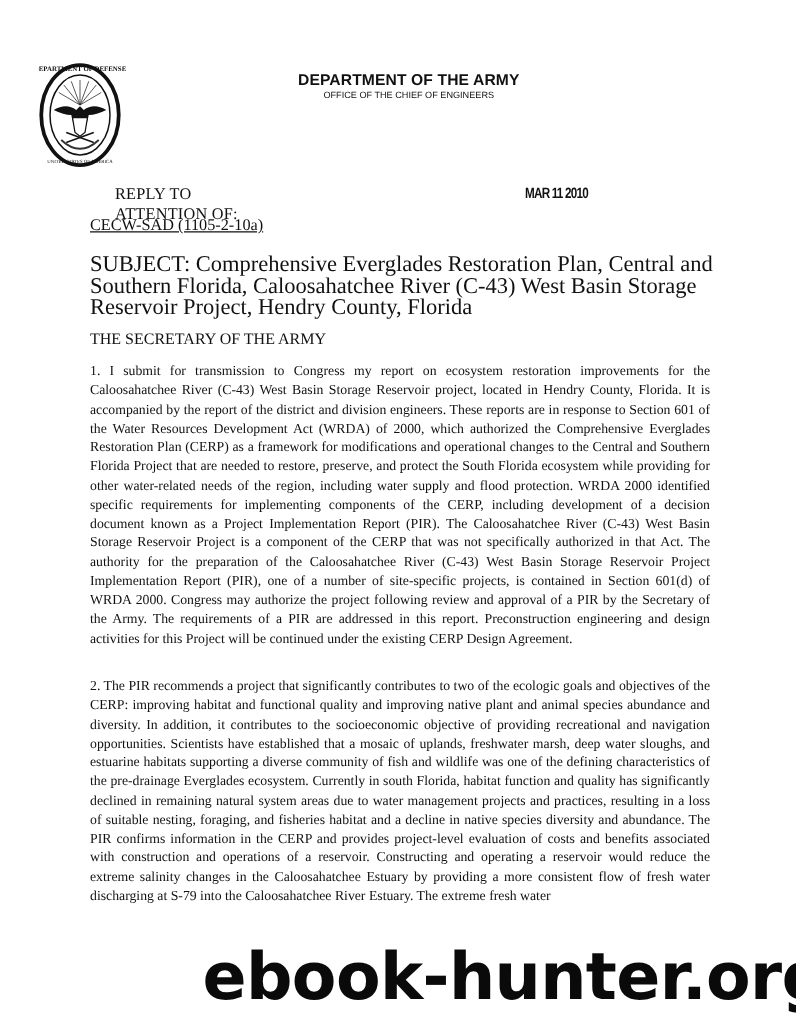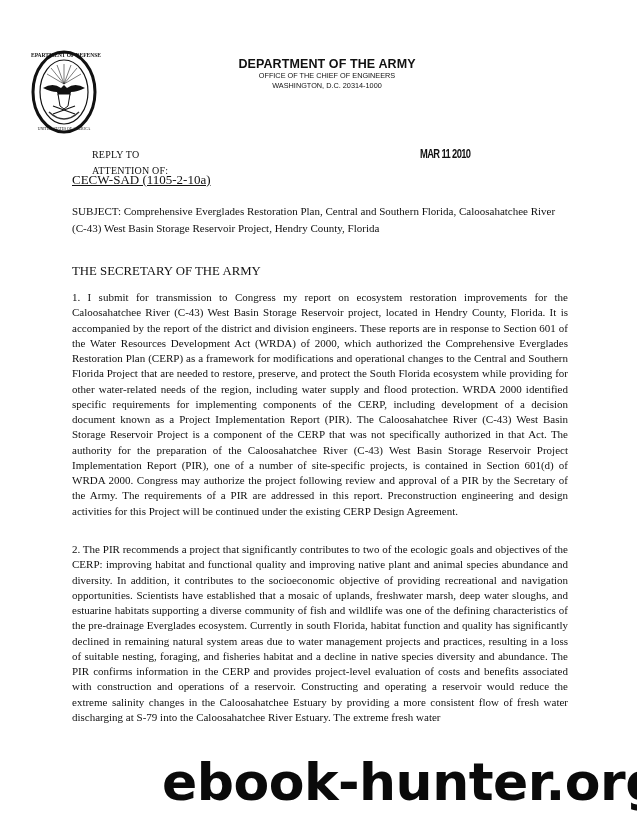--- a/index.html
+++ b/index.html
@@ -1,24 +1,24 @@
 <!DOCTYPE html>
 <html><head>
 <meta charset="utf-8">
 <style>
   html, body { margin:0; padding:0; background:#ffffff; }
   body { width:637px; height:824px; position:relative; overflow:hidden; color:#111; }
   .seal { position:absolute; left:31px; top:38px; width:70px; height:104px; }
   .letterhead { position:absolute; left:0; width:579px; text-align:center; top:57px; }
   .lh-title { font-family:"Liberation Sans", sans-serif; font-weight:bold; font-size:12.5px; letter-spacing:0.1px; margin-left:75px; }
   .lh-sub { font-family:"Liberation Sans", sans-serif; font-weight:normal; font-size:7.3px; line-height:10px; margin-left:75px; }
-  .reply { position:absolute; left:92px; top:147px; font-family:"Liberation Serif", serif; font-size:10px; line-height:16px; letter-spacing:0.2px; }
+  .reply { position:absolute; left:92px; top:147px; font-family:"Liberation Serif", serif; font-size:13px; line-height:16px; letter-spacing:0.2px; }
   .office { position:absolute; left:72px; top:172px; font-family:"Liberation Serif", serif; font-size:13px;text-decoration:underline; }
   .date { position:absolute; left:420px; top:147px; font-family:"Liberation Sans", sans-serif; font-weight:bold; font-size:12px; letter-spacing:-0.8px; transform:scaleX(0.78); transform-origin:left; }
-  .subject { position:absolute; left:72px; top:203px; width:500px; font-family:"Liberation Serif", serif; font-size:11px; line-height:17px; }
+  .subject { position:absolute; left:72px; top:203px; width:500px; font-family:"Liberation Serif", serif; font-size:18px; line-height:17px; }
   .addressee { position:absolute; left:72px; top:264px; font-family:"Liberation Serif", serif; font-size:12.8px;text-align:right; }
   .para { position:absolute; left:72px; width:496px; font-family:"Liberation Serif", serif; font-size:11px; line-height:15.25px; text-align:justify; }
   .p1 { top:290px; }
   .p2 { top:542px;font-family:Liberation Serif, serif; }
   .watermark { position:absolute; left:162px; top:752px; font-family:"DejaVu Sans", sans-serif; font-weight:bold; font-size:52px; letter-spacing:-0.5px; color:#0a0a0a; white-space:nowrap; }
 </style>
 </head>
 <body>
 
 <div>
@@ -42,21 +42,20 @@
         <line x1="22" y1="68" x2="44" y2="76"></line>
       </g>
     <path d="M18 74 Q33 88 48 74" fill="none" stroke="#333" stroke-width="1.5"></path>
     <text x="33" y="19" font-size="5.5" text-anchor="middle" font-family="Liberation Serif, serif" font-weight="bold" fill="#111">DEPARTMENT OF DEFENSE</text>
     <text x="33" y="92" font-size="3.8" text-anchor="middle" font-family="Liberation Serif, serif" fill="#111">UNITED STATES OF AMERICA</text>
   </svg>
 
   <div class="letterhead">
     <div class="lh-title">DEPARTMENT OF THE ARMY</div>
     <div class="lh-sub">OFFICE OF THE CHIEF OF ENGINEERS</div>
-    <div class="lh-sub">WASHINGTON, D.C. 20314-1000</div>
   </div>
 
   <div class="reply">
     <div>REPLY TO</div>
     <div>ATTENTION OF:</div>
   </div>
   <div class="office">CECW-SAD (1105-2-10a)</div>
 
   <div class="date">MAR 11 2010</div>
 

